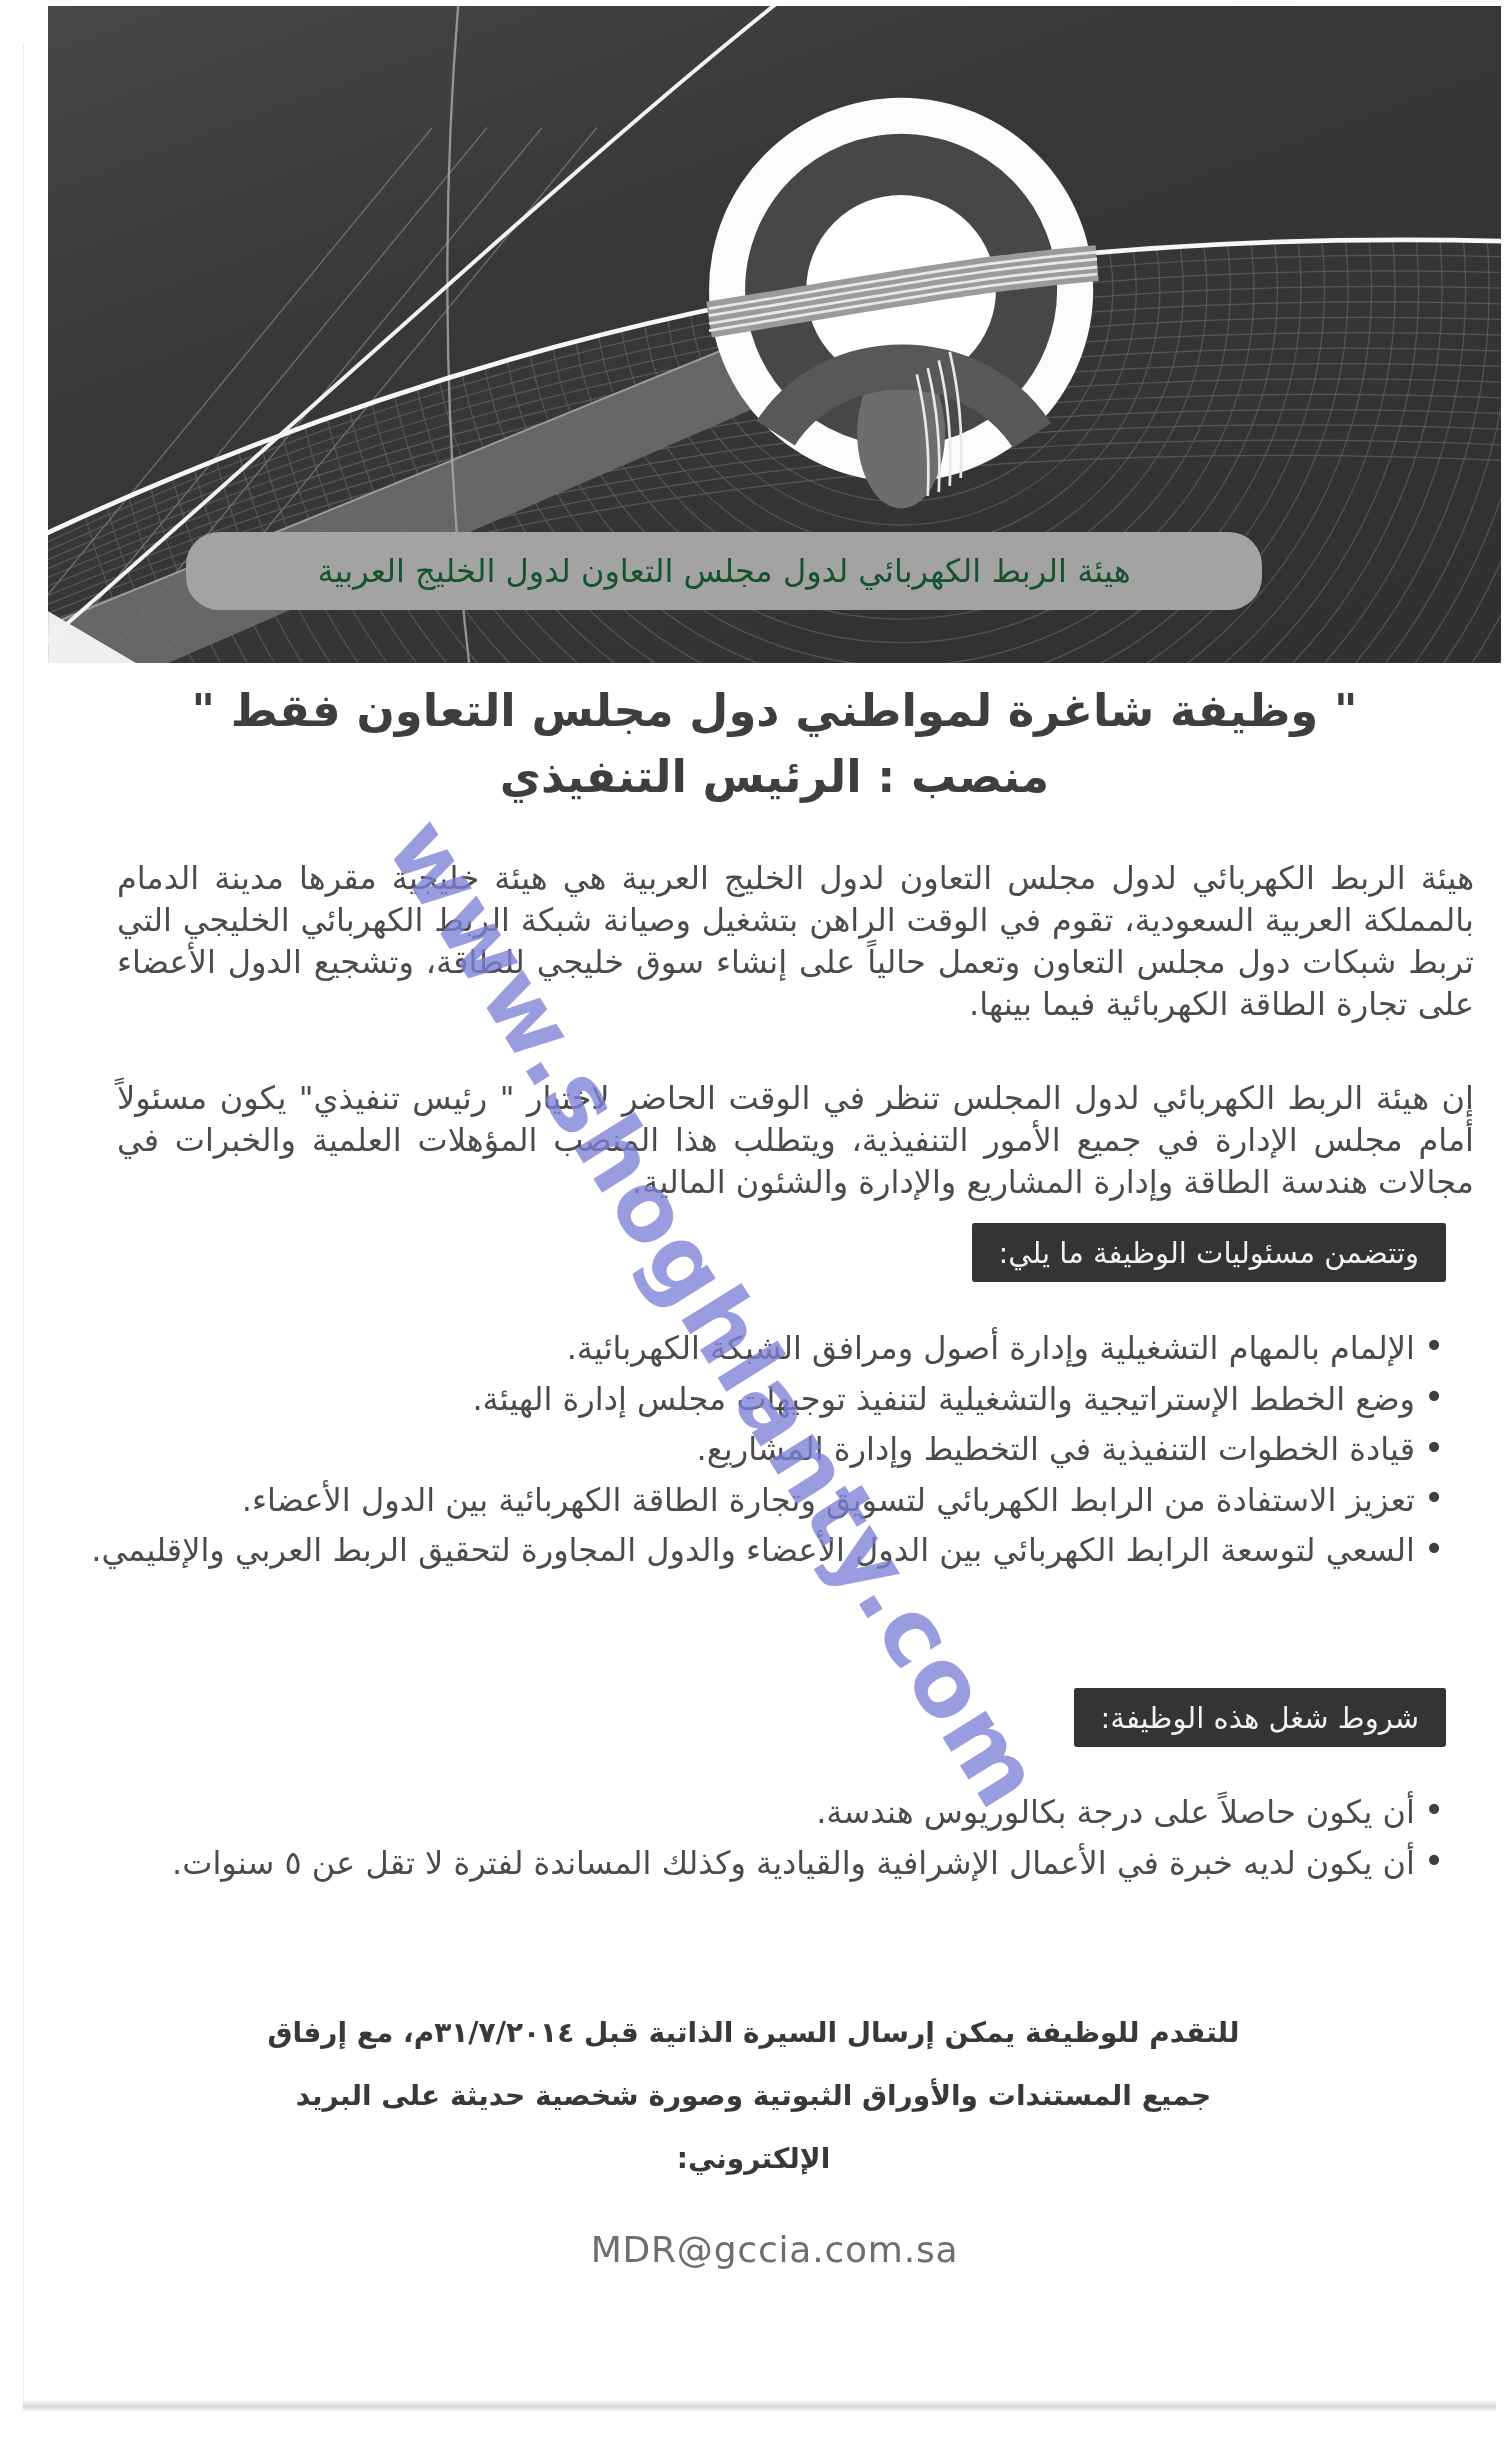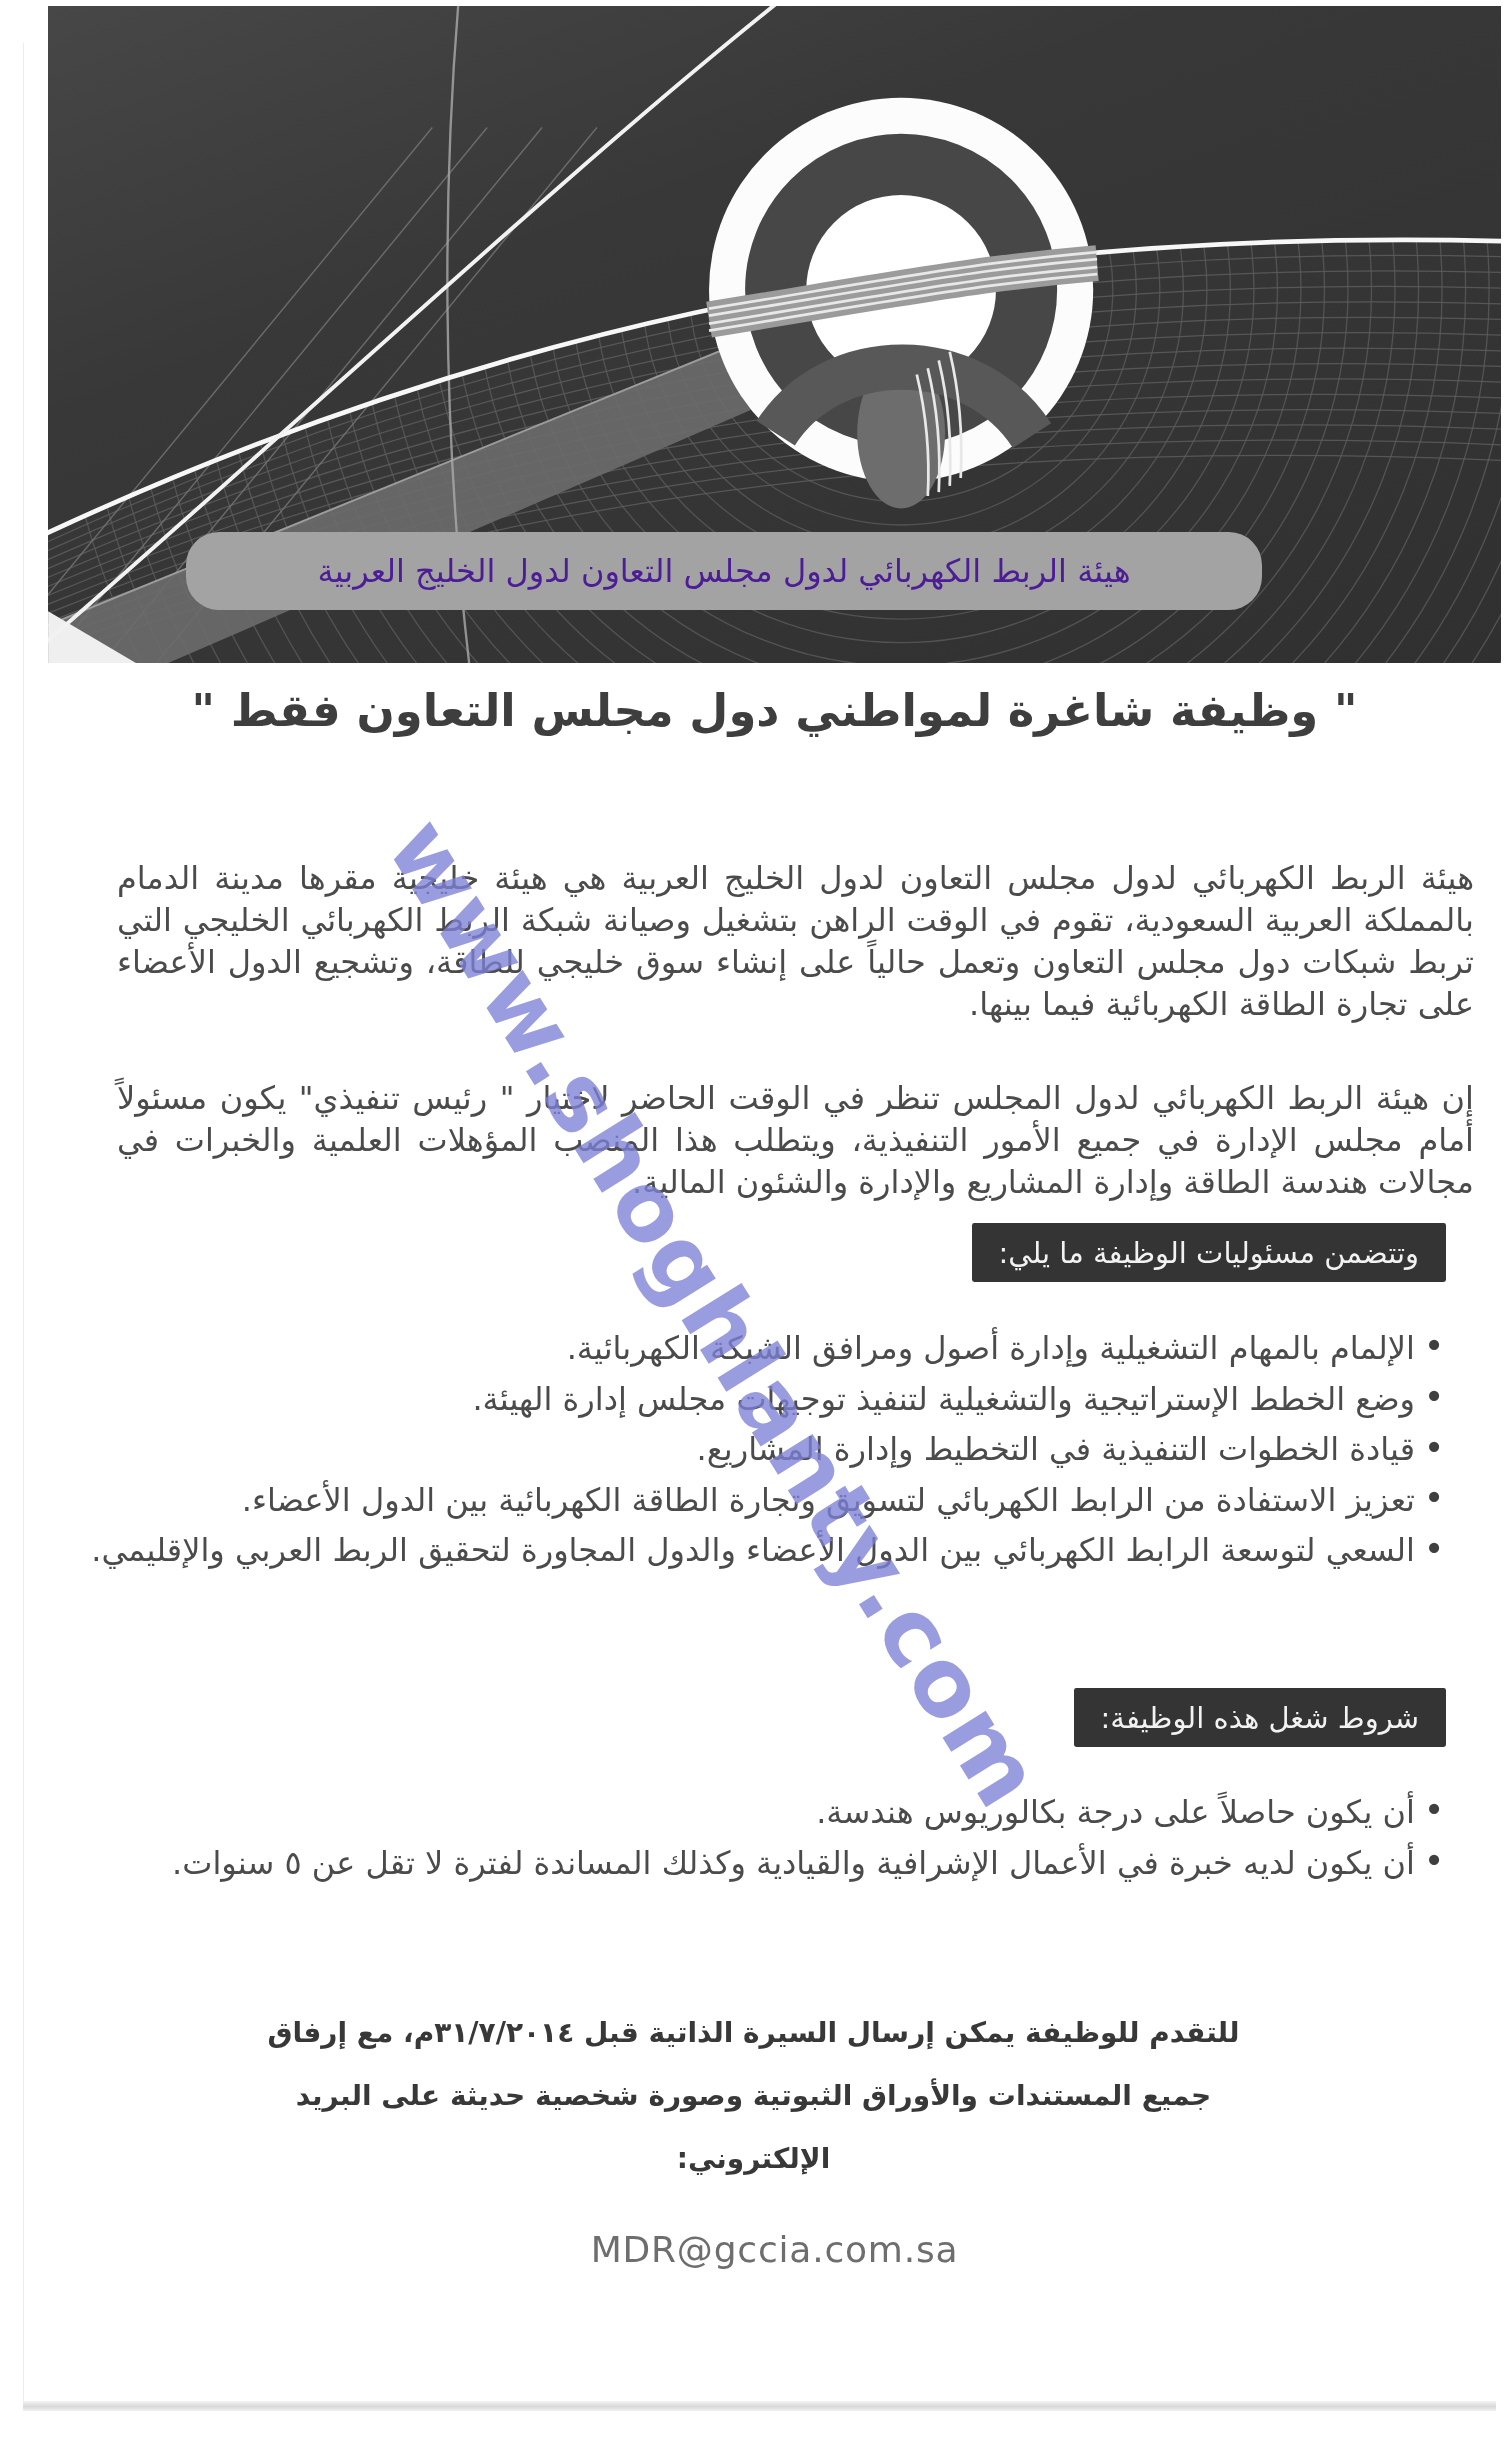--- a/index.html
+++ b/index.html
@@ -11,21 +11,21 @@
   .scan-bottom-shadow{position:absolute;left:23.5px;top:2401px;width:1473px;height:10.2px;
     background:linear-gradient(180deg,#f4f4f4 0%,#d9d9d9 55%,#f1f1f1 100%);}
 
   
   .hero{position:absolute;left:49px;top:6.3px;width:1453px;height:657px;overflow:hidden;
     background:linear-gradient(160deg,#474747 0%,#3b3b3b 30%,#343434 70%,#303030 100%);}
   .hero svg{position:absolute;left:0;top:0;}
 
   .banner-pill{position:absolute;left:138px;top:526px;width:1076px;height:78px;
     background:#a3a3a3;border-radius:33px;display:flex;align-items:center;justify-content:center;
-    color:#4c1d95;font-size:32px;letter-spacing:0.4px;}
+    color:#14532d;font-size:32px;letter-spacing:0.4px;}
 
   
   .title-line{position:absolute;left:49px;width:1453px;text-align:center;
     font-weight:bold;color:#3e3e3e;font-size:45px;}
   .t1{top:684px;}
   .t2{top:750px;}
 
   .para{position:absolute;left:90px;width:1357px;color:#4b4b4b;font-size:32px;
     line-height:42px;text-align:justify;margin-left:28px;}
   .p1{top:825px;}
@@ -145,20 +145,21 @@
           <path d="M 1136 452 C 1148 502, 1153 552, 1150 612"></path>
           <path d="M 1150 441 C 1162 491, 1167 541, 1164 602"></path>
         </g>
       </g>
     </svg>
 
     <div class="banner-pill" style="background: rgb(163, 163, 163);">هيئة الربط الكهربائي لدول مجلس التعاون لدول الخليج العربية</div>
   </div>
 
   <div class="title-line t1">" وظيفة شاغرة لمواطني دول مجلس التعاون فقط "</div>
+  <div class="title-line t2">منصب : الرئيس التنفيذي</div>
 
   <p class="para p1">هيئة الربط الكهربائي لدول مجلس التعاون لدول الخليج العربية هي هيئة خليجية مقرها مدينة الدمام بالمملكة العربية السعودية، تقوم في الوقت الراهن بتشغيل وصيانة شبكة الربط الكهربائي الخليجي التي تربط شبكات دول مجلس التعاون وتعمل حالياً على إنشاء سوق خليجي للطاقة، وتشجيع الدول الأعضاء على تجارة الطاقة الكهربائية فيما بينها.</p>
   <p class="para p2">إن هيئة الربط الكهربائي لدول المجلس تنظر في الوقت الحاضر لاختيار " رئيس تنفيذي" يكون مسئولاً أمام مجلس الإدارة في جميع الأمور التنفيذية، ويتطلب هذا المنصب المؤهلات العلمية والخبرات في مجالات هندسة الطاقة وإدارة المشاريع والإدارة والشئون المالية.</p>
 
   <div class="section-head s1" style="background: rgb(52, 52, 52);">وتتضمن مسئوليات الوظيفة ما يلي:</div>
   <ul class="items l1">
     <li>الإلمام بالمهام التشغيلية وإدارة أصول ومرافق الشبكة الكهربائية.</li>
     <li>وضع الخطط الإستراتيجية والتشغيلية لتنفيذ توجيهات مجلس إدارة الهيئة.</li>
     <li>قيادة الخطوات التنفيذية في التخطيط وإدارة المشاريع.</li>
     <li>تعزيز الاستفادة من الرابط الكهربائي لتسويق وتجارة الطاقة الكهربائية بين الدول الأعضاء.</li>

